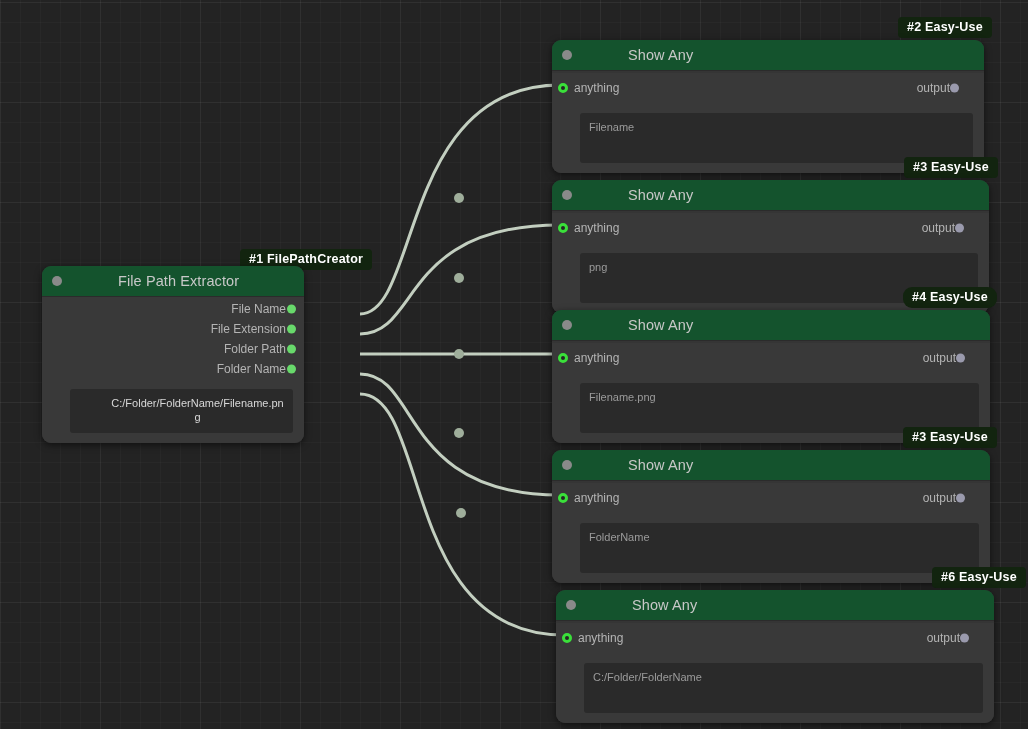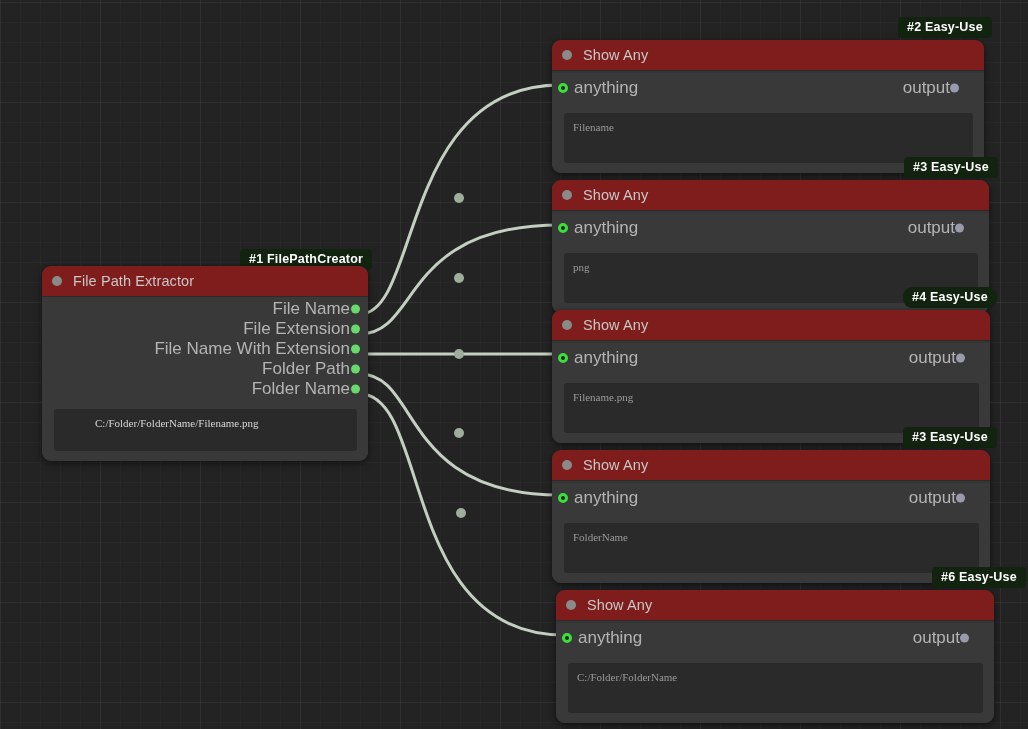--- a/index.html
+++ b/index.html
@@ -36,22 +36,23 @@
     background: #353535;
     border-radius: 9px;
     box-shadow: 0 2px 7px rgba(0,0,0,0.55);
     overflow: hidden;
   }
   .node-title {
     height: 30px;
     display: flex;
     align-items: center;
     padding: 0 10px;
-    background: #7f1d1d;
+    background: #14532d;
     border-bottom: 1px solid #2b2b2b;
+    gap: 45px;
   }
   .collapse-dot {
     width: 10px;
     height: 10px;
     border-radius: 50%;
     background: #8a8a8a;
     margin-right: 11px;
     flex: 0 0 auto;
   }
   .node-title-text {
@@ -66,21 +67,21 @@
   }
   .slot-row {
     position: relative;
     height: 20px;
     display: flex;
     align-items: center;
     margin-top: 10px;
   }
   .slot-label {
     color: #b4b4b4;
-    font-size: 17px;
+    font-size: 12px;
   }
   .slot-in {
     padding-left: 22px;
   }
   .port {
     position: absolute;
     width: 9px;
     height: 9px;
     border-radius: 50%;
     top: 50%;
@@ -110,26 +111,26 @@
     display: flex;
     align-items: center;
     justify-content: flex-end;
     padding-right: 18px;
     margin-left: 47px;
   }
   .out-row .port-out-filled {
     right: 8px;
   }
   .textbox {
-    margin: 10px 11px 0 12px;
+    margin: 10px 11px 0 28px;
     background: #2a2a2a;
     border-radius: 3px;
     min-height: 34px;
     padding: 7px 9px 9px 9px;
-    font-family: Liberation Serif, serif;
+    font-family: Liberation Sans, sans-serif;
     font-size: 11px;
     line-height: 14px;
     color: #9b9b9b;
     word-break: break-all;
   }
   .textbox.bright {
     color: #d8d8d8;
     min-height: 26px;
     padding-left: 41px;
   }
@@ -162,40 +163,36 @@
       <path d="M 360 354 L 560 354" fill="none" stroke="#c3cfc0" stroke-width="3"></path>
       <circle cx="459" cy="354" r="5" fill="#9fae9b"></circle>
       <path d="M 360 374 C 420 374, 400 495, 560 495" fill="none" stroke="#c3cfc0" stroke-width="3"></path>
       <circle cx="459" cy="433" r="5" fill="#9fae9b"></circle>
       <path d="M 360 394 C 430 394, 400 635, 564 635" fill="none" stroke="#c3cfc0" stroke-width="3"></path>
       <circle cx="461" cy="513" r="5" fill="#9fae9b"></circle>
     </svg>
 
   <div id="nodes-layer">
       <div class="badge" style="left: 240px; top: 249px;">#1 FilePathCreator</div>
-      <div class="node" style="left: 42px; top: 266px; width: 326px;">
+      <div class="node" style="left: 42px; top: 266px; width: 262px; text-align: center;">
         <div class="node-title">
           <div class="collapse-dot"></div>
           <span class="node-title-text">File Path Extractor</span>
         </div>
         <div class="node-body">
           <div class="outputs-list">
             <div class="out-row">
               <span class="slot-label">File Name</span>
               <span class="port port-out-filled"></span>
             </div>
             <div class="out-row">
               <span class="slot-label">File Extension</span>
               <span class="port port-out-filled"></span>
             </div>
             <div class="out-row">
-              <span class="slot-label">File Name With Extension</span>
-              <span class="port port-out-filled"></span>
-            </div>
-            <div class="out-row">
               <span class="slot-label">Folder Path</span>
               <span class="port port-out-filled"></span>
             </div>
             <div class="out-row">
               <span class="slot-label">Folder Name</span>
               <span class="port port-out-filled"></span>
             </div>
           </div>
           <div class="textbox bright">C:/Folder/FolderName/Filename.png</div>
         </div>

